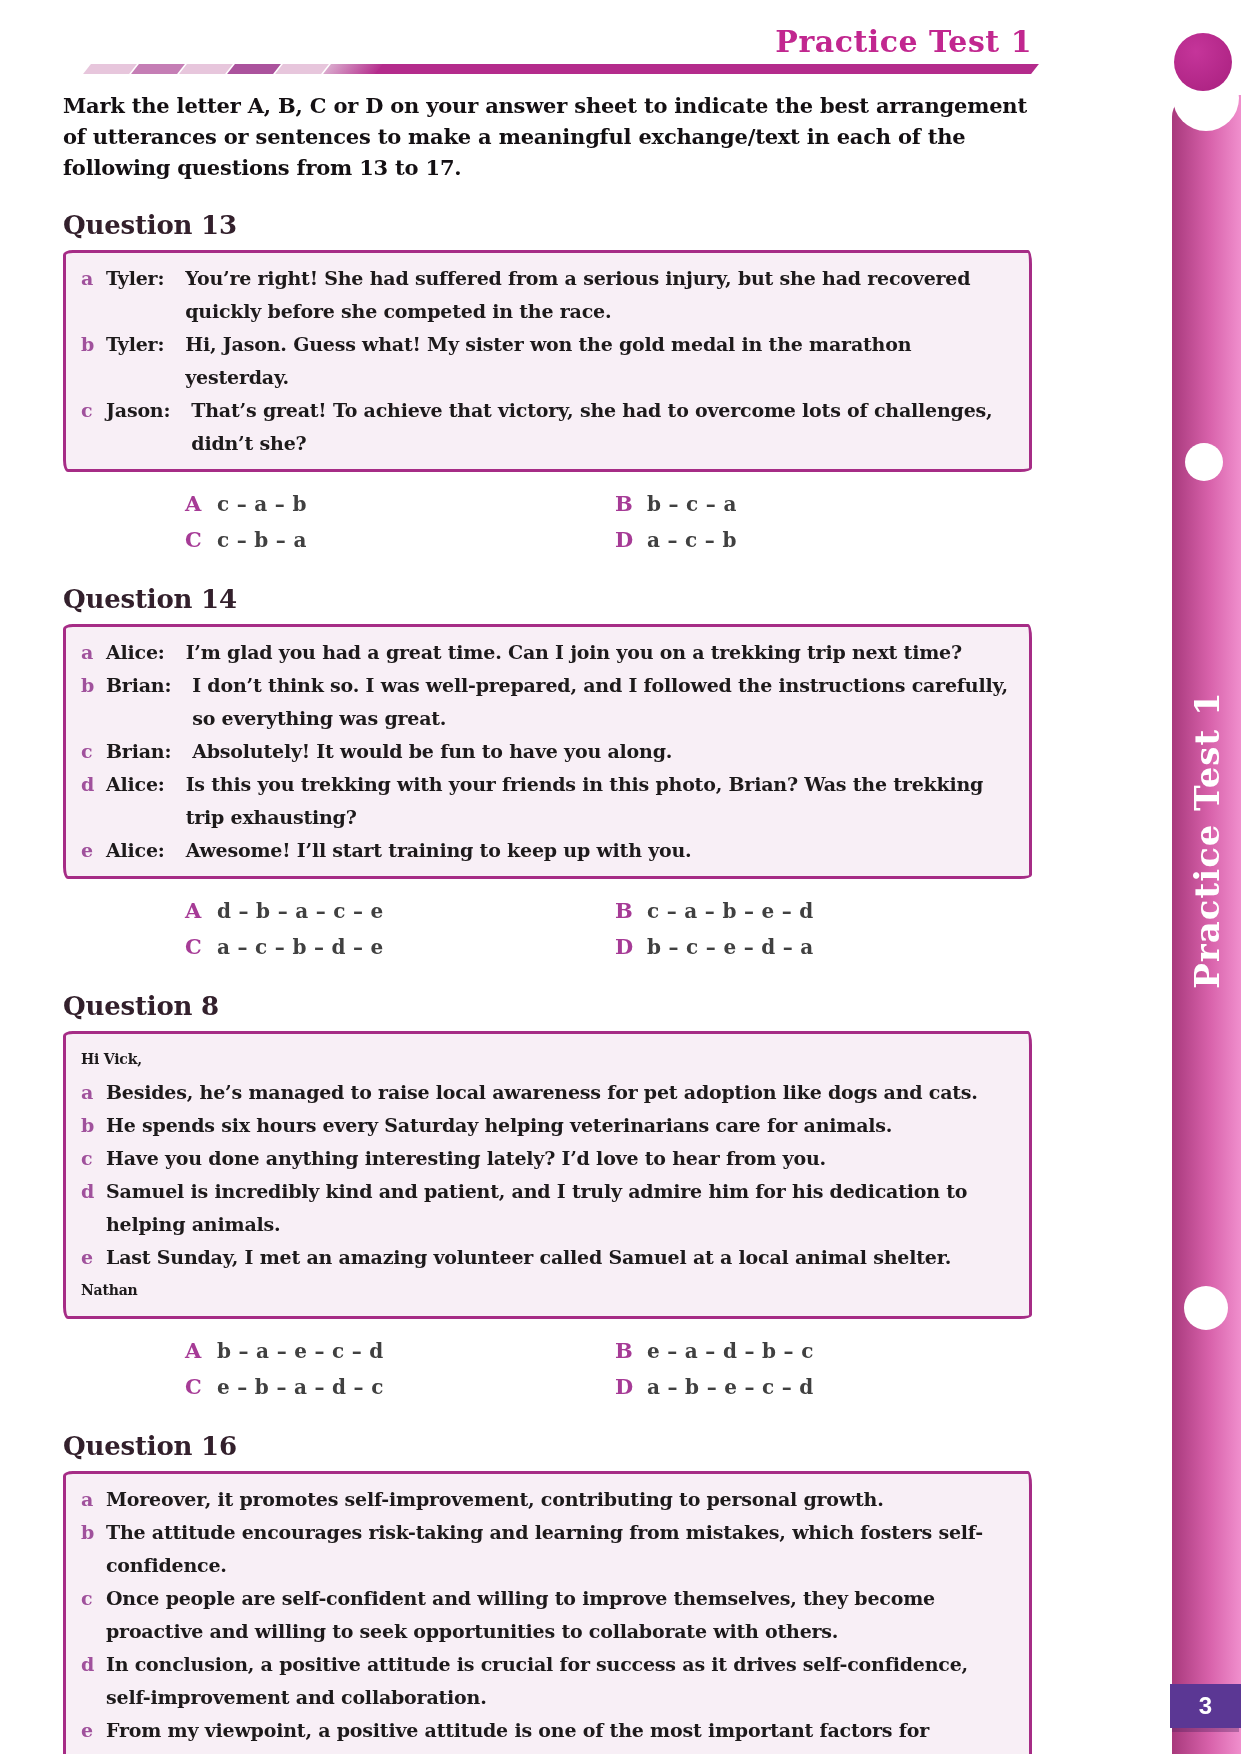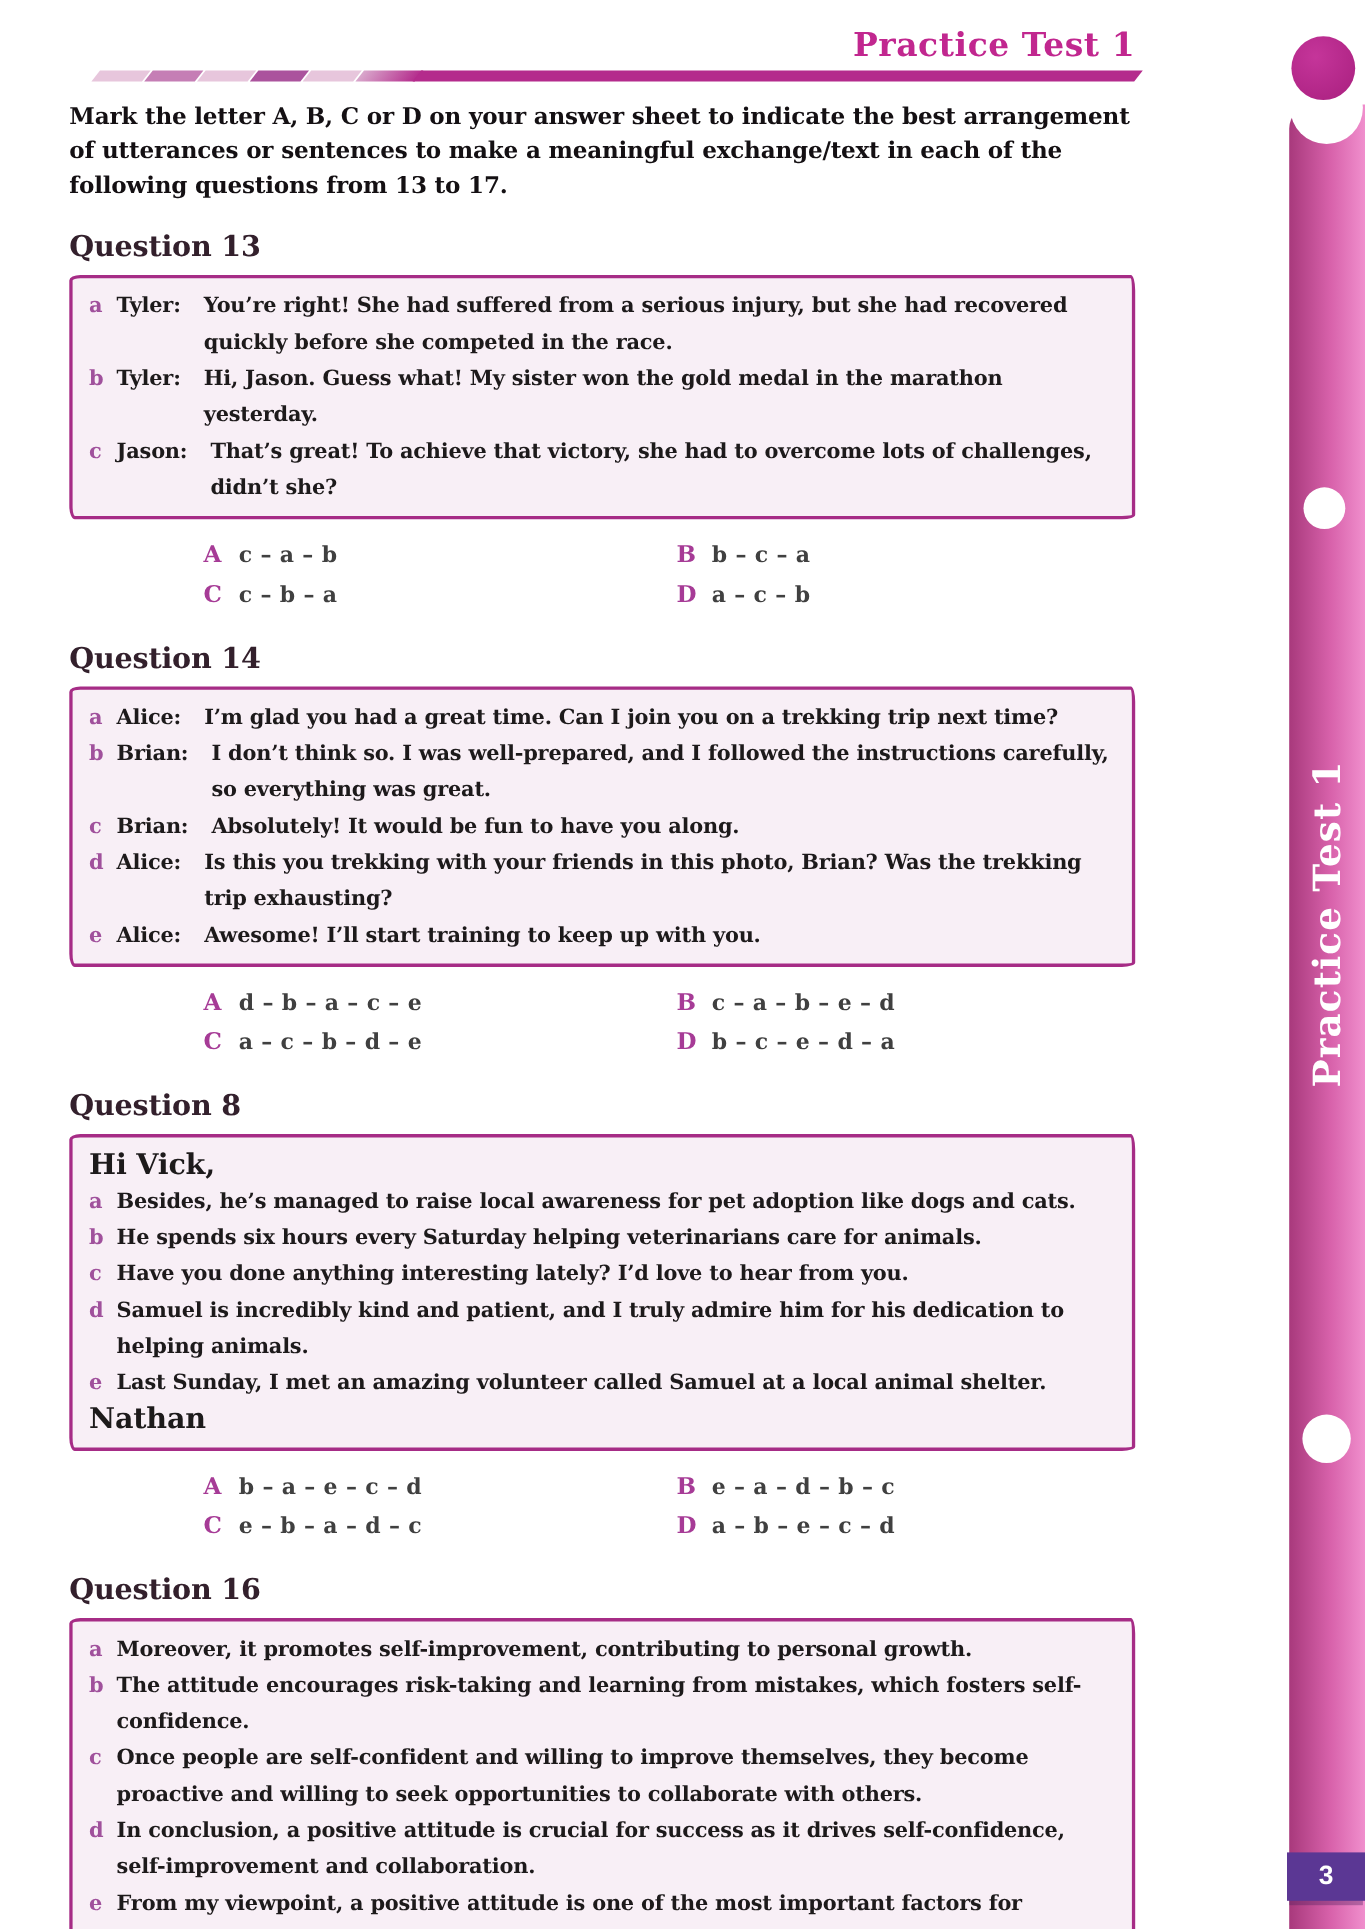--- a/index.html
+++ b/index.html
@@ -35,21 +35,21 @@
   .qbox {
     margin-top:10px; background:var(--box_bg,#f8eff6);
     border:3px solid var(--accent_dark,#a62c86);
     border-radius:10px 4px 12px 5px / 5px 14px 4px 12px;
     padding:9px 14px 9px 15px;
   }
   .utt { display:flex; font-size:19px; font-weight:bold; line-height:33px; letter-spacing:-0.2px; }
   .ltr { flex:0 0 25px; color:var(--letter,#a0519c); }
   .spk { flex:0 0 auto; margin-right:21px; white-space:pre; }
   .txt { flex:1; }
-  .plain { font-size:26px; font-weight:bold; line-height:33px; letter-spacing:-0.2px; }
+  .plain { font-size:14px; font-weight:bold; line-height:33px; letter-spacing:-0.2px; }
 
   .opts { margin-top:13px; }
   .opt-row { display:flex; height:36px; align-items:center; }
   .opt { display:flex; align-items:baseline; }
   .opt.c1 { margin-left:122px; width:430px; }
   .optL { width:32px; color:var(--option_letter,#a63b96); font-weight:bold; font-size:21px; }
   .optV { font-weight:bold; font-size:20px; letter-spacing:0.3px; color:#404040; }
 
   
   .side-strip {

